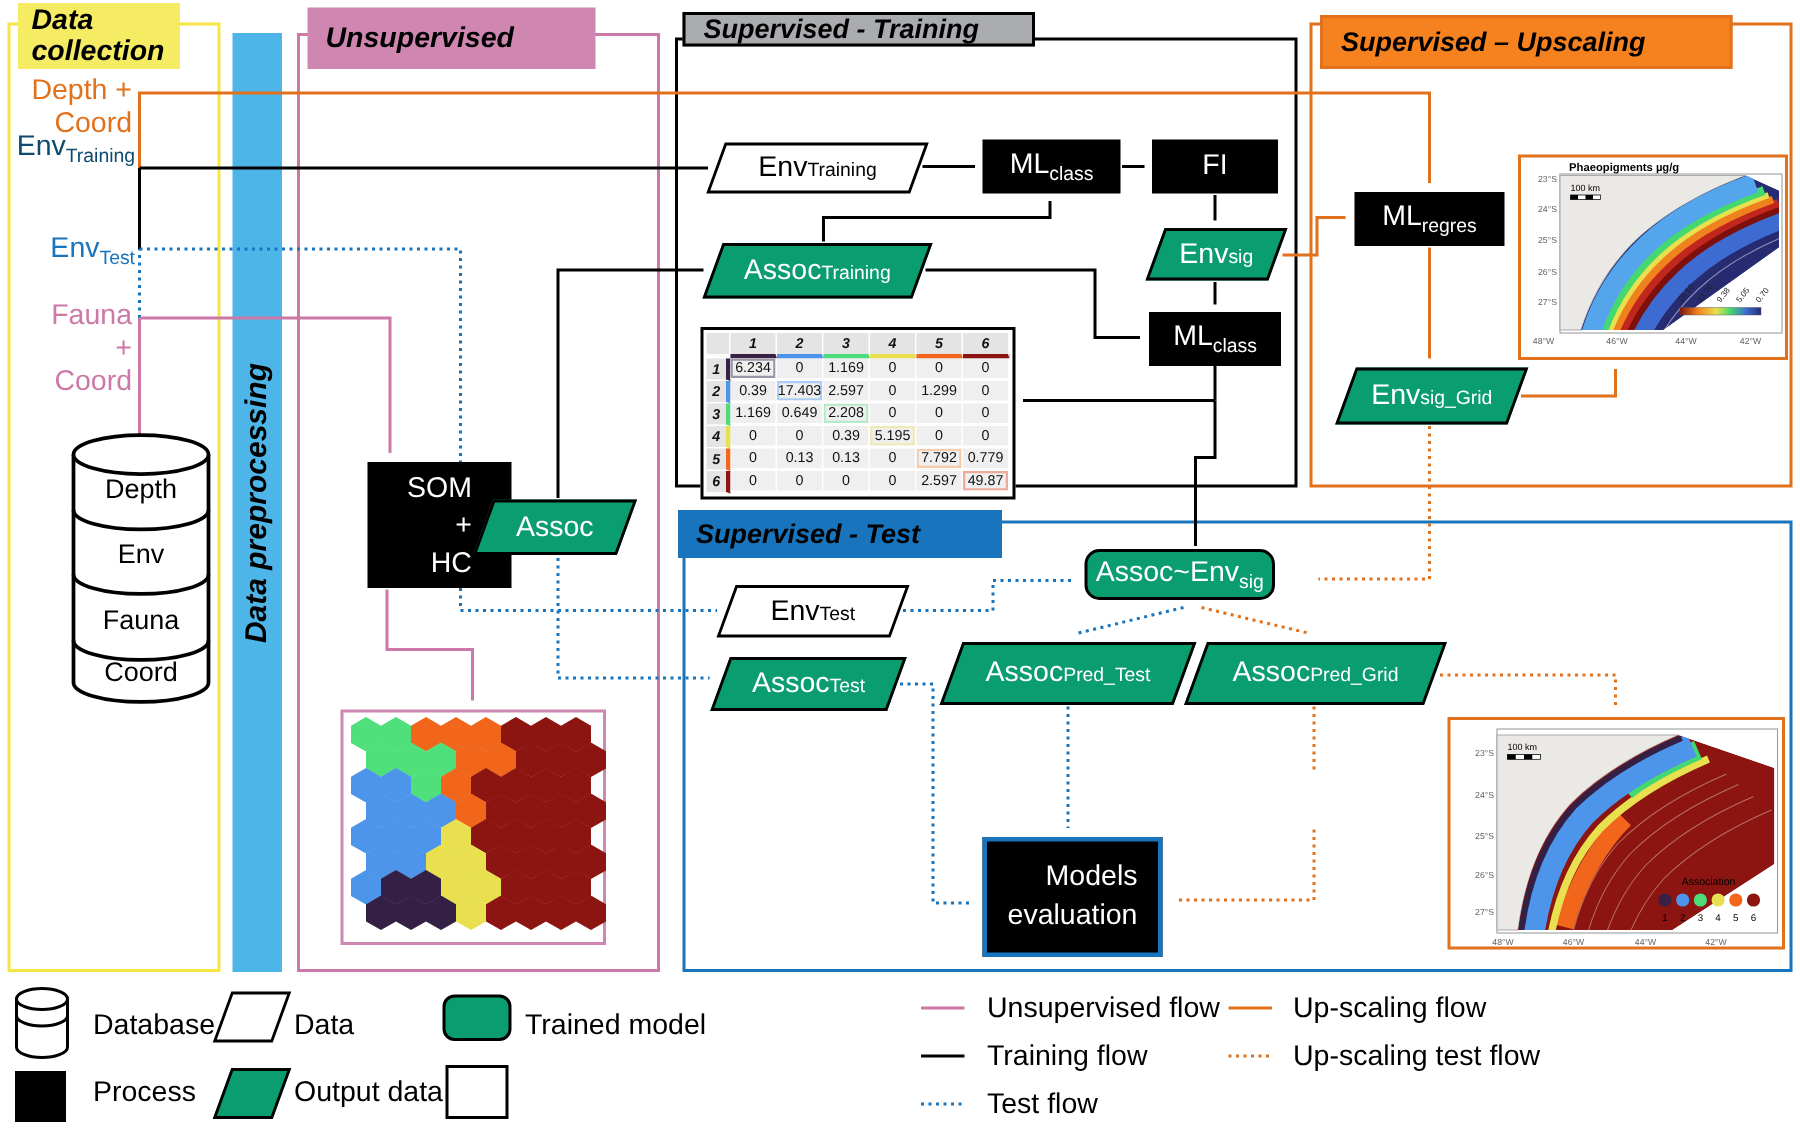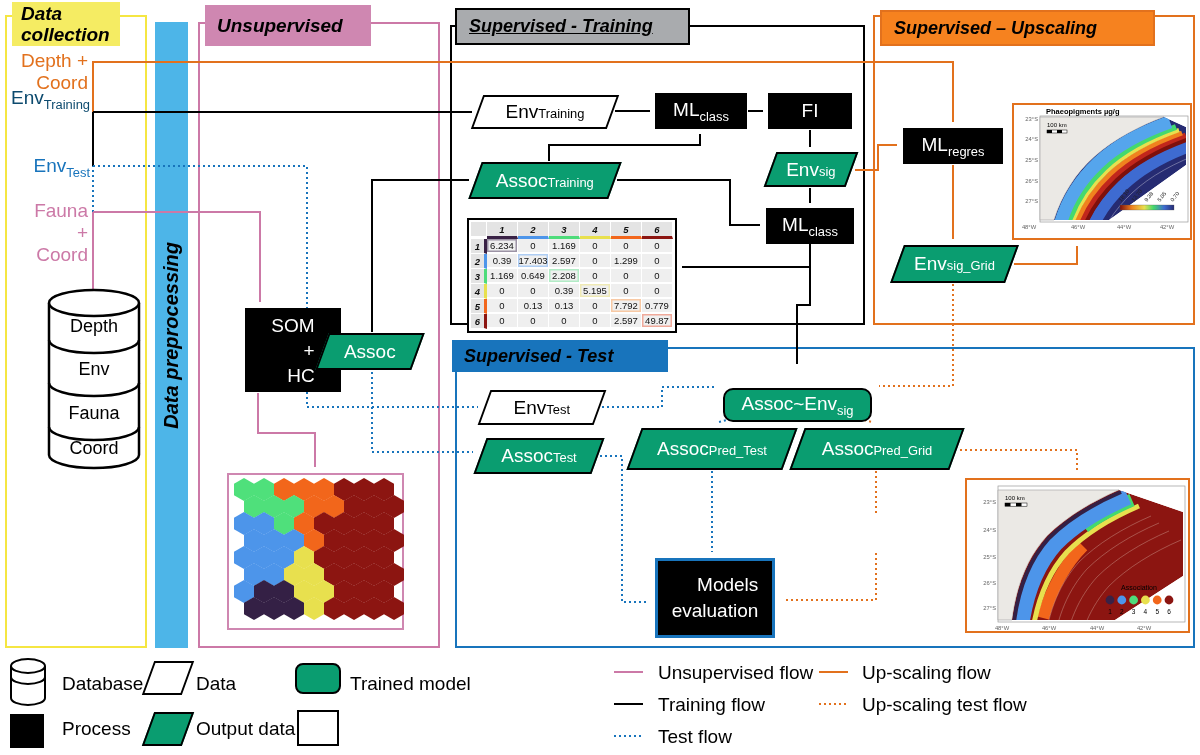--- a/index.html
+++ b/index.html
@@ -55,24 +55,24 @@
       <span>Data preprocessing</span>
     </div>
   <div class="abs frame" style="left:198px;top:22px;width:242px;height:626px;border-color:var(--pink);"></div>
   <div class="abs frame" style="left:450px;top:25px;width:415px;height:300px;border-color:#000;"></div>
   <div class="abs frame" style="left:873px;top:15px;width:322px;height:310px;border-color:var(--orange);"></div>
   <div class="abs frame" style="left:455px;top:347px;width:740px;height:301px;border-color:var(--blue);"></div>
 
   <div class="abs hdr" style="left:12px;top:2px;width:108px;height:44px;background:var(--yellow_fill);padding-left:9px;font-size:19px;">
     <span style="line-height:21px;"><span>Data</span><br><span>collection</span></span>
   </div>
-  <div class="abs hdr" style="left:205px;top:5px;width:166px;height:41px;background:var(--pink_fill);font-size:19px;">
+  <div class="abs hdr" style="left:205px;top:5px;width:192px;height:41px;background:var(--pink_fill);font-size:19px;">
     <span>Unsupervised</span>
   </div>
-  <div class="abs hdr" style="left:455px;top:8px;width:235px;height:37px;background:var(--gray_fill);border:2px solid #000;text-decoration:underline;">
+  <div class="abs hdr" style="left:455px;top:8px;width:235px;height:23px;background:var(--gray_fill);border:2px solid #000;">
     <span>Supervised - Training</span>
   </div>
   <div class="abs hdr" style="left:452px;top:340px;width:216px;height:32px;background:var(--blue);">
     <span>Supervised - Test</span>
   </div>
   <div class="abs hdr" style="left:880px;top:10px;width:275px;height:36px;background:var(--orange_fill);border:2px solid var(--orange);">
     <span>Supervised – Upscaling</span>
   </div>
 
   <svg id="wires" width="1200" height="755">
@@ -379,21 +379,21 @@
         <span>Env</span>
         <sub class="s">Test</sub>
       </span>
   </div>
   <div class="abs node par green" style="left:480px;top:438px;width:118px;height:36px;">
     <span class="unskew">
         <span>Assoc</span>
         <sub class="s">Test</sub>
       </span>
   </div>
-  <div class="abs node round" style="left:723px;top:388px;width:149px;height:34px;align-items:center;">
+  <div class="abs node round" style="left:723px;top:366px;width:127px;height:34px;align-items:center;">
     <span><span>Assoc~Env</span><sub class="s">sig</sub></span>
   </div>
   <div class="abs node par green" style="left:634px;top:428px;width:156px;height:42px;">
     <span class="unskew">
         <span>Assoc</span>
         <sub class="s">Pred_Test</sub>
       </span>
   </div>
   <div class="abs node par green" style="left:797px;top:428px;width:160px;height:42px;">
     <span class="unskew">

